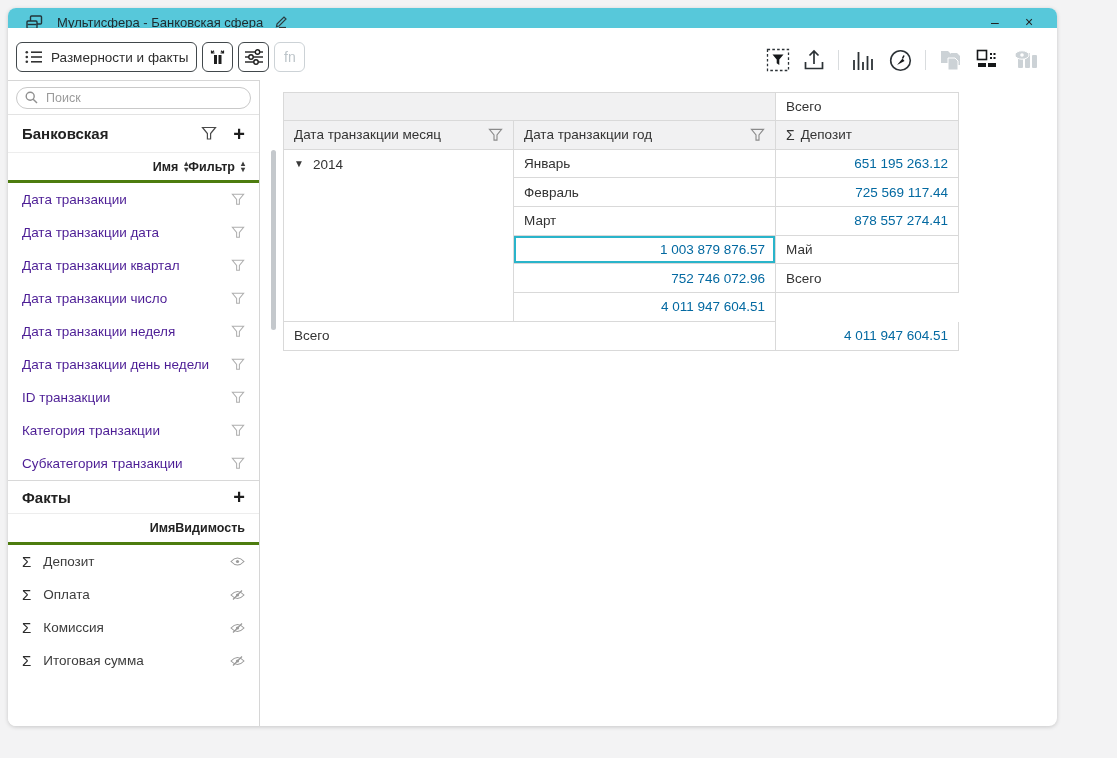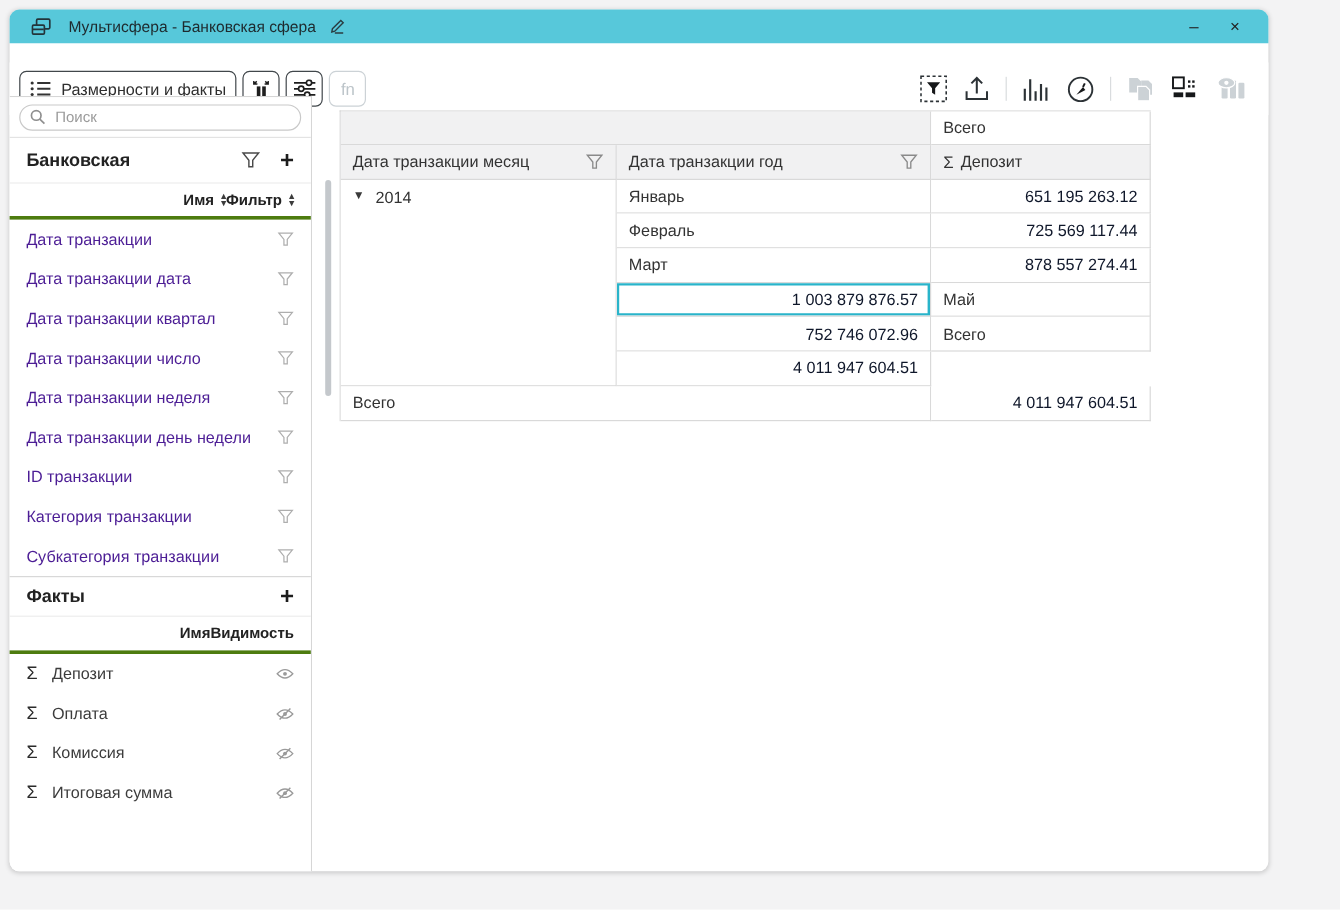--- a/index.html
+++ b/index.html
@@ -21,22 +21,22 @@
     background:#57c8da;border-radius:8px 8px 0 0;
     display:flex;align-items:center;padding:0 12px;box-sizing:border-box;
   }
   .titlebar .app-icon{display:flex;margin:0 14px 0 6px;}
   .titlebar .title{font-size:13px;color:#1e2a2e;}
   .titlebar .edit{margin-left:10px;display:flex;cursor:pointer;}
   .win-controls{margin-left:auto;display:flex;align-items:center;gap:18px;padding-right:8px;}
   .win-btn{font-size:14px;color:#222;line-height:1;cursor:pointer;width:16px;text-align:center;}
   
   .toolbar{
-    position:absolute;left:0;top:44px;right:0;height:44px;
-    display:flex;align-items:center;padding:0 8px;box-sizing:border-box;
+    position:absolute;left:0;top:20px;right:0;height:44px;
+    display:flex;align-items:flex-end;padding:0 8px;box-sizing:border-box;
     background:#fff;
   }
   .tb-btn{
     display:flex;align-items:center;gap:8px;
     border:1.5px solid #41474b;border-radius:6px;background:#fff;
     height:30px;padding:0 8px;box-sizing:border-box;margin-right:5px;cursor:pointer;
     font-size:13.5px;color:#2e2e2e;
   }
   .tb-btn.square{width:31px;justify-content:center;padding:0;}
   .tb-btn.disabled{border-color:#ccd2d6;color:#bcc4c9;cursor:default;font-size:14px;}
@@ -85,21 +85,21 @@
     grid-template-columns:230px 262px 183px;
     grid-template-rows:28px repeat(8,28.7px);
     border-top:1px solid #d9d9d9;border-left:1px solid #d9d9d9;
     font-size:13.5px;color:#333;
   }
   .pcell{border-right:1px solid #d9d9d9;border-bottom:1px solid #d9d9d9;
     display:flex;align-items:center;padding:0 10px;box-sizing:border-box;background:#fff;}
   .pcell.gray{background:#f1f1f2;}
   .pcell.span2{grid-column:1 / 3;}
   .pcell.head{background:#f1f1f2;justify-content:space-between;}
-  .pcell.num{justify-content:flex-end;color:#0f172a;}
+  .pcell.num{justify-content:flex-end;color:#0369a1;}
   .pcell.year{grid-row:3 / 9;align-items:flex-start;padding-top:7px;gap:9px;}
   .pcell.selected{box-shadow:inset 0 0 0 2px #29b4ca;z-index:2;}
   .tri{font-size:10px;color:#3a3a3a;cursor:pointer;line-height:1.4;}
   .hdr-sigma{margin-right:6px;font-size:14px;}
   svg{display:block;}
 </style>
 </head>
 <body>
 
 <div class="window">

